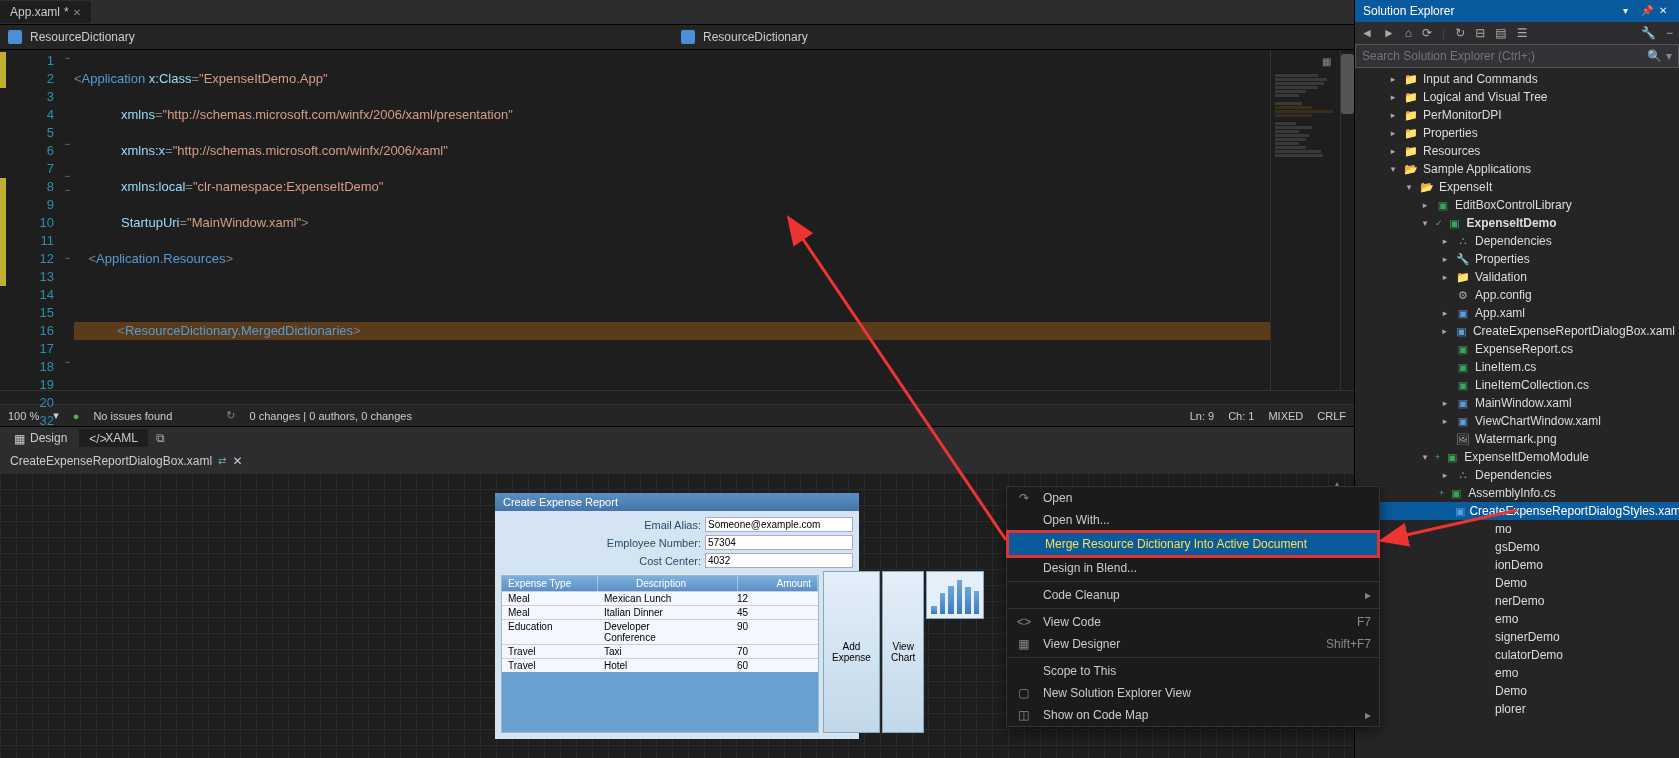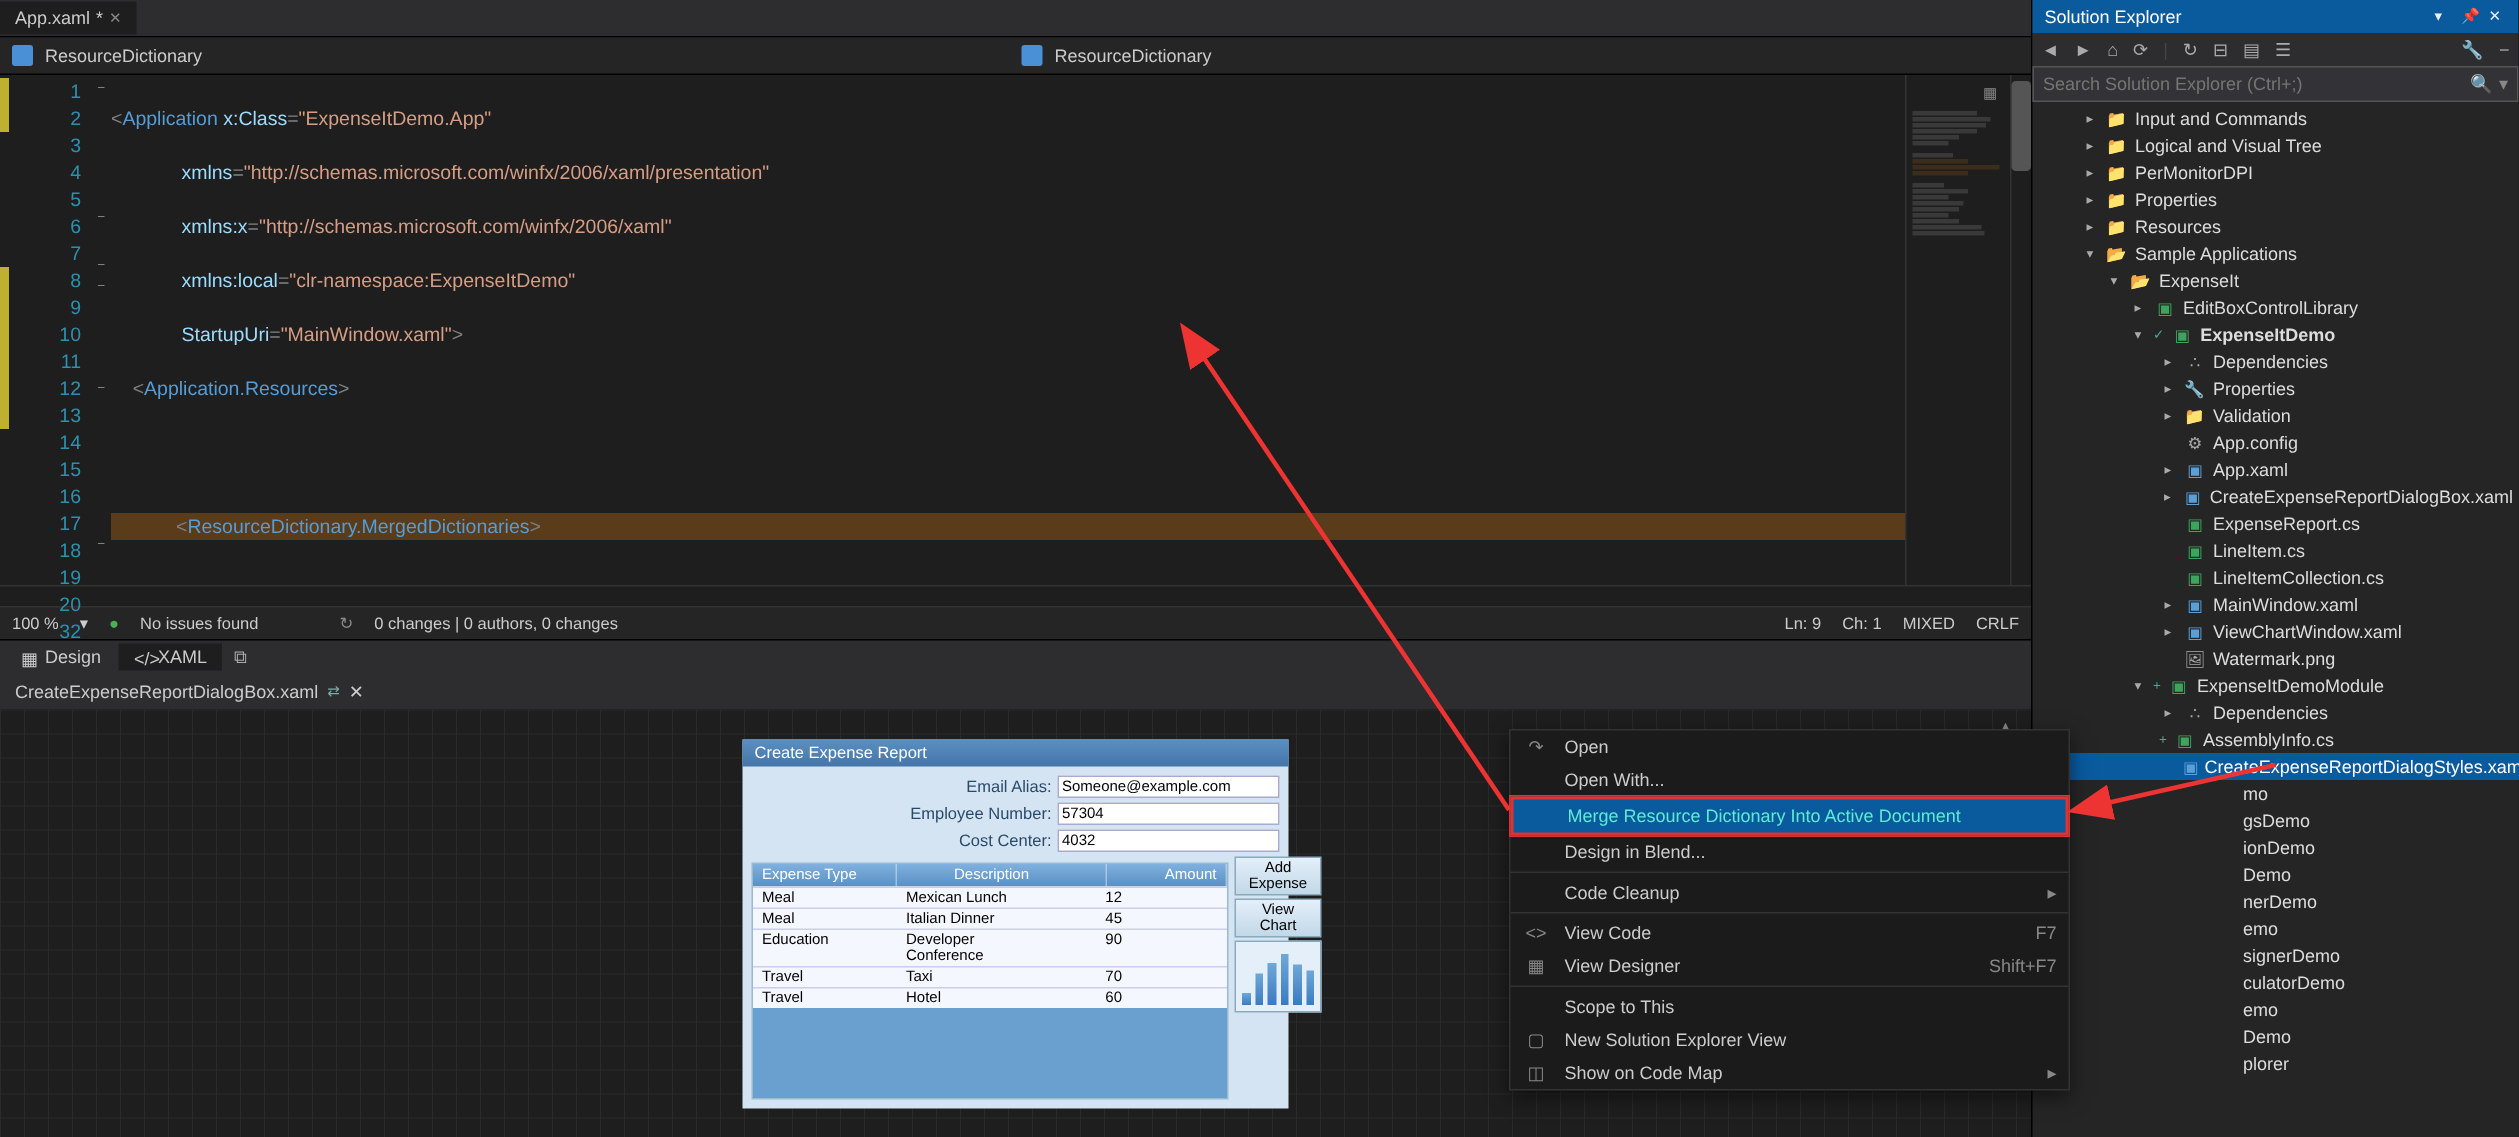--- a/index.html
+++ b/index.html
@@ -12,21 +12,21 @@
 .tab .close { color:#888; font-size:10px; }
 .breadcrumb { background:#252526; display:flex; align-items:center; height:25px; padding:0 8px; gap:8px; border-bottom:1px solid #000; }
 .bc-icon { width:14px; height:14px; background:#4a90d6; display:inline-block; border-radius:2px; }
 .breadcrumb .sep { flex:1; }
 .editor-area { flex:1; display:flex; background:#1e1e1e; position:relative; min-height:0; }
 .gutter { width:56px; background:#1e1e1e; color:#2b91af; text-align:right; padding:2px 8px 0 0; font-family:Consolas,monospace; font-size:13px; line-height:18px; }
 .guttercol { width:20px; background:#1e1e1e; position:relative; }
 .foldcol { width:12px; }
 .fold { width:11px; height:11px; display:inline-block; color:#888; font-size:9px; text-align:center; line-height:10px; cursor:pointer; }
 .code { flex:1; font-family:Consolas,monospace; font-size:13px; line-height:18px; white-space:pre; padding-top:2px; overflow:hidden; }
-.hl-sel { background:#5a3b1a;margin-top:20px; }
+.hl-sel { background:#5a3b1a; }
 .c-tag { color:#569cd6; }
 .c-attr { color:#9cdcfe; }
 .c-str  { color:#d69d85; }
 .c-punc { color:#808080; }
 .minimap { width:70px; background:#1e1e1e; border-left:1px solid #333; position:relative; }
 .mm-icon { position:absolute; top:6px; right:6px; width:12px; height:12px; color:#888; font-size:10px; }
 .mm-content { position:absolute; top:24px; left:4px; right:4px; opacity:0.5; }
 .mm-content div { height:3px; background:#555; margin-bottom:1px; }
 .mm-content .hl { background:#5a3b1a; }
 .statusbar { height:22px; background:#252526; border-top:1px solid #333; display:flex; align-items:center; padding:0 8px; font-size:11px; gap:14px; }
@@ -70,21 +70,21 @@
 .ticn { width:16px; height:14px; display:inline-flex; align-items:center; justify-content:center; font-size:11px; }
 .ticn.folder { color:#e8c26a; }
 .ticn.cs { color:#3ba55c; }
 .ticn.xaml { color:#5a9fd8; }
 .ticn.file { color:#aaa; }
 .bold { font-weight:600; }
 .context-menu { position:absolute; top:486px; left:1006px; width:374px; background:#1b1b1c; border:1px solid #333; box-shadow:0 4px 12px rgba(0,0,0,0.5); z-index:50; }
 .cm-item { display:flex; align-items:center; padding:4px 8px; gap:10px; }
 .cm-item .cm-ic { width:18px; color:#888; text-align:center; }
 .cm-item .cm-key { flex:1; text-align:right; color:#888; }
-.cm-item.hl { background:#0a5a9e; color:#5eead4; border:2px solid #d33; outline:1px solid #d33; }
+.cm-item.hl { background:#0a5a9e; color:#fde047; border:2px solid #d33; outline:1px solid #d33; }
 .cm-item .cm-arr { color:#888; }
 .cm-sep { height:1px; background:#333; margin:2px 0; }
 .arrow-svg { position:absolute; pointer-events:none; z-index:100; }
 .changebar { width:6px; background:#1e1e1e; position:relative; }
 .changebar .chg { position:absolute; left:0; right:0; background:#c0b030; }
 .sb-handle { height:10px; width:100%; background:#555; position:absolute; left:0; border-radius:3px; }
 .vsb { width:14px; background:#1e1e1e; position:relative; border-left:1px solid #333; }
 .hsb { height:14px; background:#1e1e1e; border-top:1px solid #333; }
 </style>
 </head>
@@ -283,21 +283,21 @@
                     <div class="col-c">70</div>
                   </div>
                   <div class="exgrid-row">
                     <div class="col-a">Travel</div>
                     <div class="col-b">Hotel</div>
                     <div class="col-c">60</div>
                   </div>
                 </div>
               <div style="height:60px;background:#6aa0d0;"></div>
             </div>
-            <div style="display:flex;flex-direction:column;gap:2px;">
+            <div style="display:flex;flex-direction:row;gap:2px;">
               <button class="btn-small">Add Expense</button>
               <button class="btn-small">View Chart</button>
               <div class="chart">
                 <div style="height:20%"></div>
                   <div style="height:55%"></div>
                   <div style="height:75%"></div>
                   <div style="height:90%"></div>
                   <div style="height:70%"></div>
                   <div style="height:60%"></div>
               </div>

